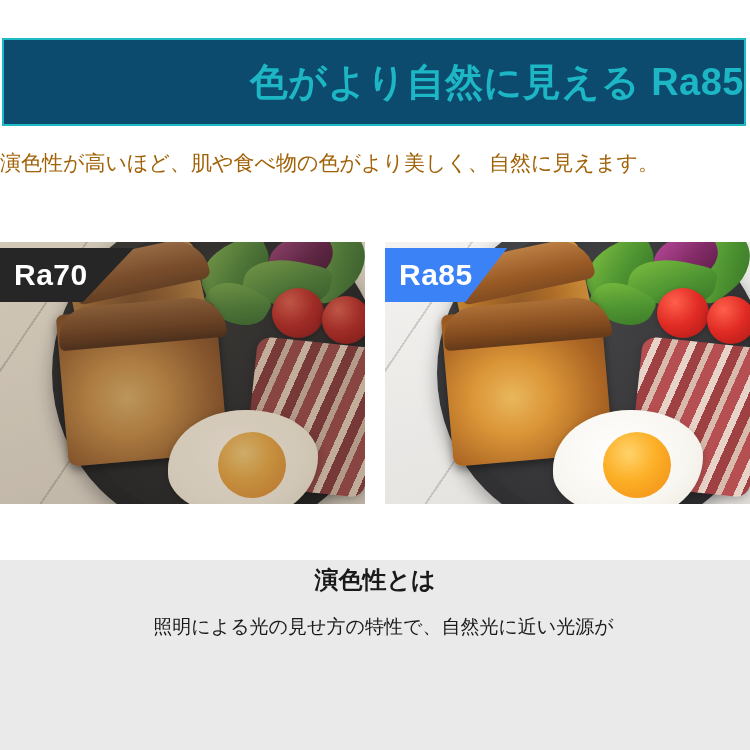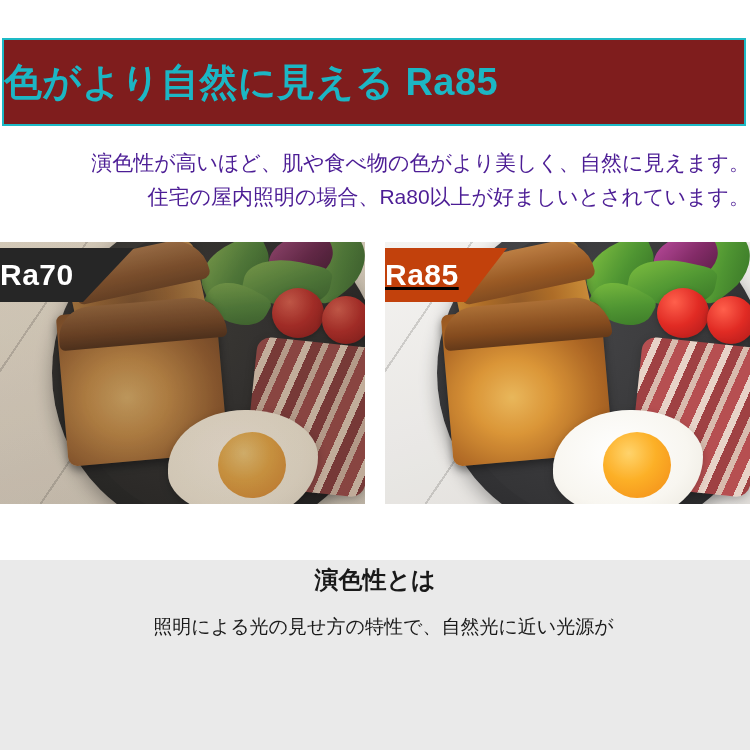--- a/index.html
+++ b/index.html
@@ -22,40 +22,40 @@
   .title-box {
     position: absolute;
     left: 2px;
     top: 38px;
     width: 744px;
     height: 88px;
     border: 2px solid #1EBAC6;
     box-sizing: border-box;
     display: flex;
     align-items: center;
-    justify-content: flex-start;
-    background: #7f1d1d;
+    justify-content: flex-end;
+    background: #0c4a6e;
   }
   .title-text {
     color: #1CB6C4;
     font-size: 38px;
     font-weight: bold;
     letter-spacing: 0.5px;
     line-height: 1;
     white-space: nowrap;
   }
 
   
   .lead {
     position: absolute;
     left: 0;
     top: 146px;
     width: 750px;
-    text-align: right;
-    color: #4c1d95;
+    text-align: left;
+    color: #a16207;
   }
   .lead-line {
     font-size: 21px;
     line-height: 34px;
     white-space: nowrap;
   }
 
   
   .photos {
     position: absolute;
@@ -252,33 +252,33 @@
 
   
   .banner {
     position: absolute;
     left: 0;
     top: 6px;
     width: 118px;
     height: 54px;
     display: flex;
     align-items: center;
+    padding-left: 14px;
     box-sizing: border-box;
     clip-path: polygon(0 0, 100% 0, 74% 100%, 0 100%);
   }
   .banner-ra70 {
     background: #262626;
     width: 134px;
     clip-path: polygon(0 0, 100% 0, 62% 100%, 0 100%);
   }
   .banner-ra85 {
-    background: #c2410c;
+    background: #3b82f6;
     width: 122px;
     clip-path: polygon(0 0, 100% 0, 66% 100%, 0 100%);
-    text-decoration: underline;
   }
   .banner-label {
     color: #ffffff;
     font-size: 30px;
     font-weight: bold;
     letter-spacing: 0.5px;
     line-height: 1;
   }
 
   
@@ -325,21 +325,20 @@
 <body>
 
 <div id="page">
 
   <div class="title-box">
     <div class="title-text">色がより自然に見える Ra85</div>
   </div>
 
   <div class="lead">
     <div class="lead-line">演色性が高いほど、肌や食べ物の色がより美しく、自然に見えます。</div>
-    <div class="lead-line">住宅の屋内照明の場合、Ra80以上が好ましいとされています。</div>
   </div>
 
   <div class="photos">
 
     <div class="photo">
       <div class="table-bg"></div>
       <div class="pan">
         <div class="pan-inner"></div>
       </div>
       <div class="leaf leaf-1"></div>

